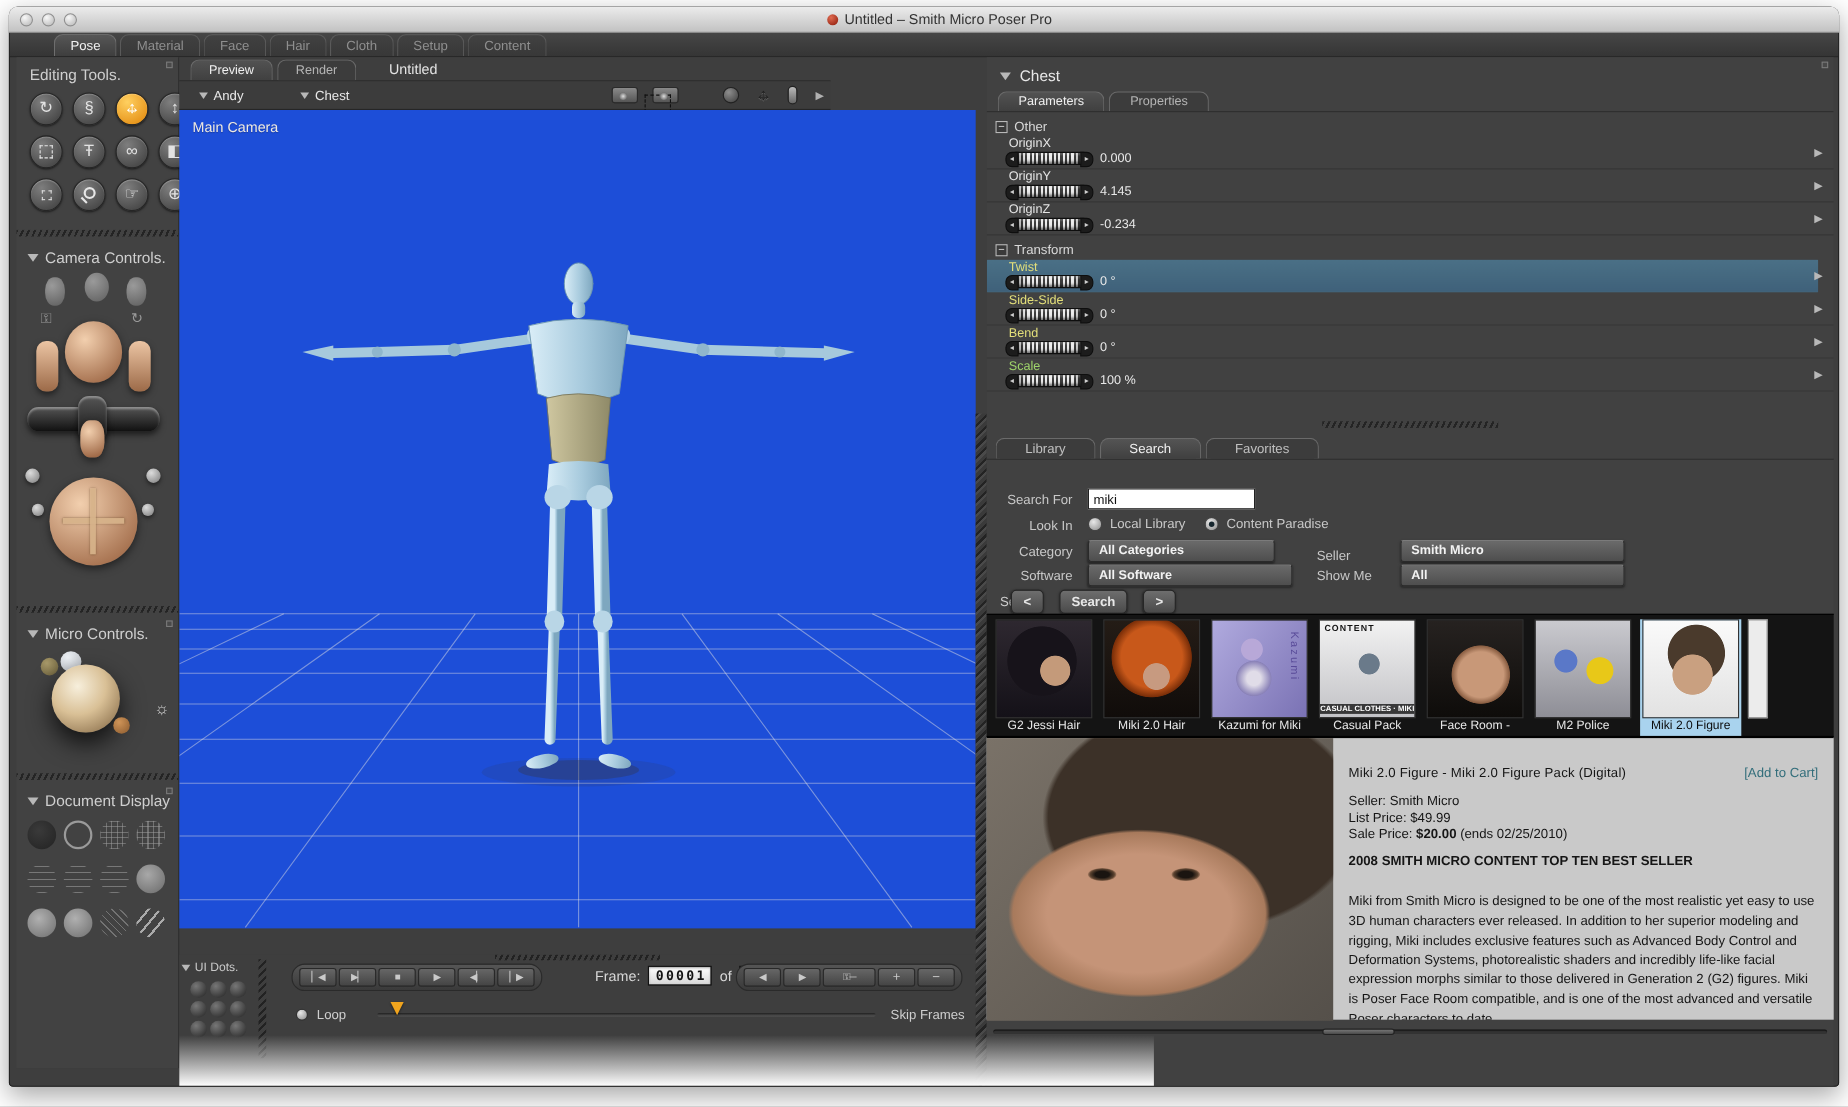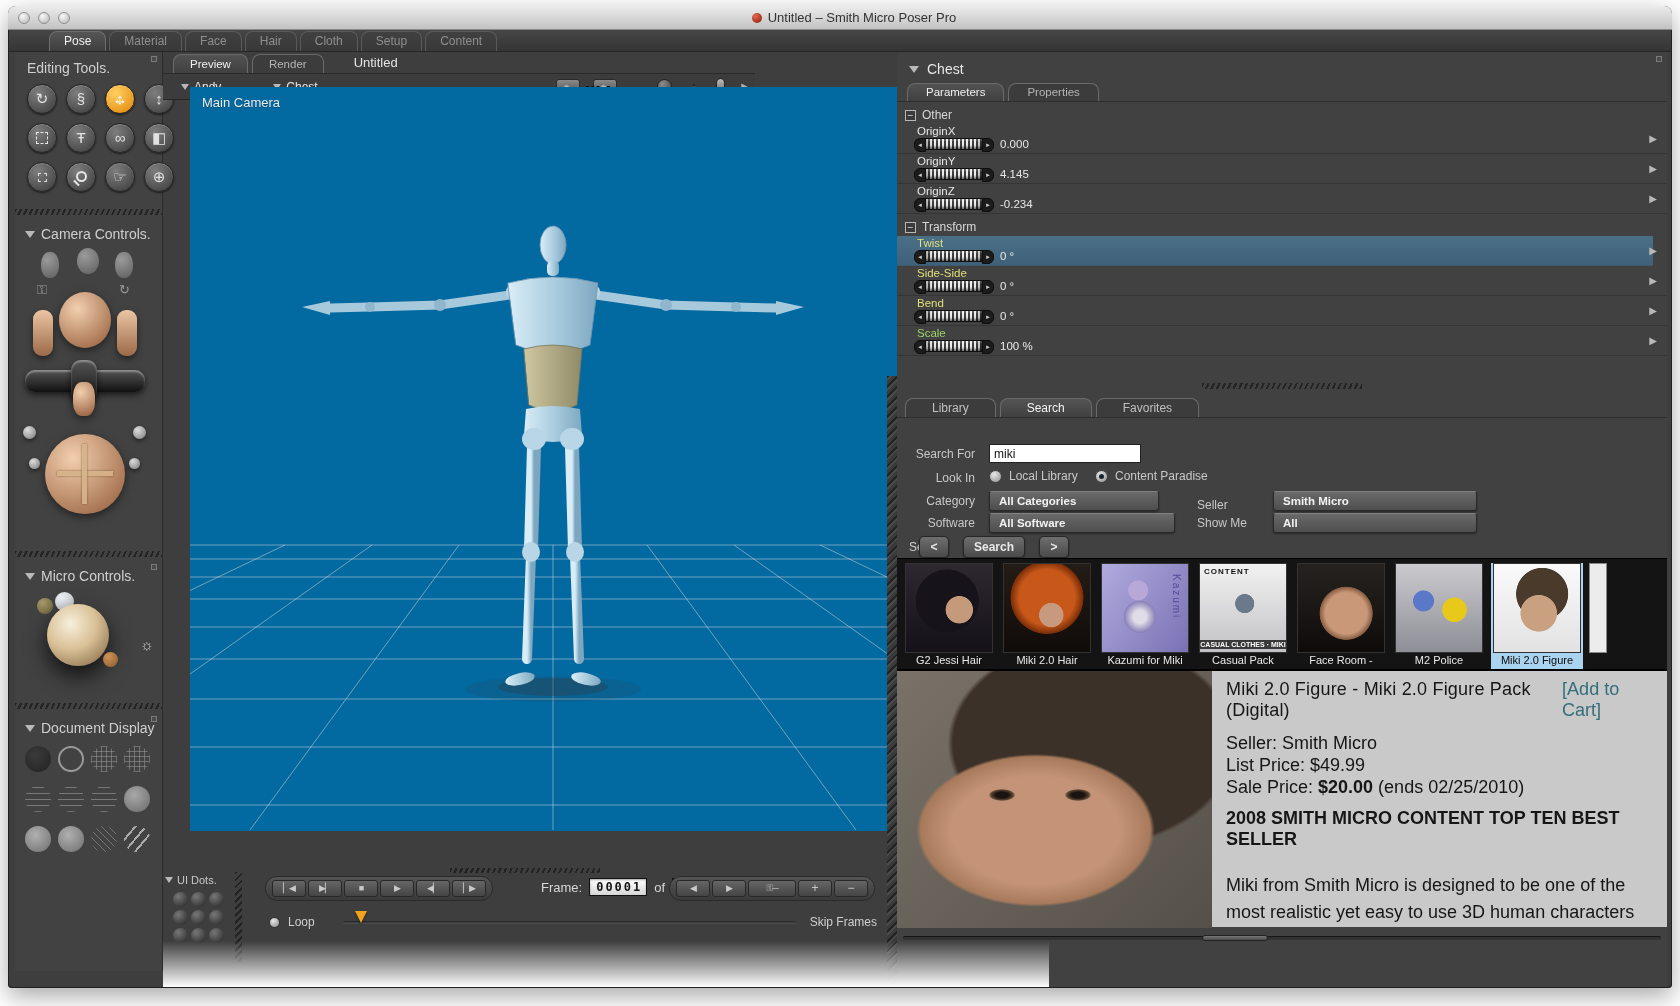--- a/index.html
+++ b/index.html
@@ -90,21 +90,21 @@
   .cam-ic { width:24px; height:15px; border-radius:3px; background:linear-gradient(#8a8a8a,#555); border:1px solid #2a2a2a; position:relative; }
   .cam-ic::after { content:""; position:absolute; left:6px; top:4px; width:7px; height:7px; border-radius:50%; background:radial-gradient(#ddd,#444); }
   .cam-ic.dashed::before { content:""; position:absolute; left:-8px; top:6px; width:22px; height:14px; border:1px dashed #111; }
   .ball-ic { width:15px; height:15px; border-radius:50%; background:radial-gradient(circle at 35% 30%, #8e8e8e, #3c3c3c); border:1px solid #222; }
   .cross-ic { width:18px; height:18px; position:relative; color:#202020; }
   .cross-ic i { position:absolute; inset:0; font-style:normal; text-align:center; line-height:18px; font-size:15px; text-shadow:0 1px 0 rgba(255,255,255,.2); }
   .capsule-ic { width:9px; height:17px; border-radius:5px; background:linear-gradient(#bbb,#666); border:1px solid #222; }
   .vp-more { position:absolute; right:6px; color:#b0b0b0; font-size:10px; }
 
   
-  .viewport { position:absolute; left:0; top:35px; width:724px; height:744px; background:#0369a1; overflow:hidden;margin-left:27px; }
+  .viewport { position:absolute; left:0; top:48px; width:724px; height:744px; background:#1d4ed8; overflow:hidden; }
   .vp-label { position:absolute; left:12px; top:8px; font-size:13px; color:#efeae2; text-shadow:0 1px 1px rgba(0,0,0,.25); z-index:2; }
 
   
   .bottom-panel { position:absolute; left:0; top:816px; width:724px; bottom:0; background:#3e3e3e; }
   .bp-hatch { height:7px; background:repeating-linear-gradient(115deg, rgba(0,0,0,.45) 0 2px, transparent 2px 5px); background-size:150px 5px; background-repeat:no-repeat; background-position:center top; }
   .uidots { position:absolute; left:2px; top:6px; width:66px; }
   .uidots-title { display:flex; align-items:center; gap:4px; color:#c8c8c8; font-size:11px; }
   .uidots-title .tri { border-top-width:6px; border-left-width:4px; border-right-width:4px; }
   .uidots-grid { display:grid; grid-template-columns:repeat(3,15px); gap:3px; margin:6px 0 0 8px; }
   .uidots-grid span { width:15px; height:15px; border-radius:50%; background:radial-gradient(circle at 35% 30%, #777, #333 80%); }
@@ -177,21 +177,21 @@
   .ov-bottom { position:absolute; left:0; right:0; bottom:3px; font-size:7px; font-weight:bold; color:#fff; background:rgba(20,20,20,.8); text-align:center; padding:1px 0; }
   .ov-vert { position:absolute; right:6px; top:10px; font-size:10px; color:#584a98; writing-mode:vertical-rl; letter-spacing:2px; }
   .lcell.partial { width:18px; }
   .lcell.partial .lthumb { width:18px; background:#ececec; border-color:#888; }
 
   .ldetail { display:flex; height:257px; background:#c9c9c9; border-top:1px solid #000; }
   .dimg { width:315px; height:257px; position:relative; flex:none; overflow:hidden;
     background:radial-gradient(ellipse 70% 55% at 44% 62%, #c59478 0 38%, #a87a5c 52%, rgba(0,0,0,0) 54%), radial-gradient(ellipse 85% 75% at 62% 28%, #3c3128 0 52%, rgba(0,0,0,0) 54%), linear-gradient(135deg,#7a7268,#55504a); }
   .dimg::before, .dimg::after { content:""; position:absolute; width:26px; height:12px; border-radius:50%; background:radial-gradient(#1a1410 35%, #5c4330 60%, rgba(0,0,0,0) 75%); top:118px; }
   .dimg::before { left:92px; } .dimg::after { left:168px; }
-  .dtext { flex:1; padding:8px 14px 0 14px; color:#161616; font-size:18px; overflow:hidden; }
+  .dtext { flex:1; padding:8px 14px 0 14px; color:#161616; font-size:12px; overflow:hidden;margin-top:16px; }
   .dtitle-row { display:flex; justify-content:space-between; margin-bottom:12px; }
   .dtitle { letter-spacing:.2px; }
   .dcart { color:var(--add-to-cart-teal,#336e7b); }
   .dline { margin-bottom:1px; }
   .dsale { margin-bottom:10px; }
   .dbanner { font-weight:bold; margin-bottom:22px; }
   .ddesc { line-height:1.48; }
   .lscroll { position:relative; height:14px; margin-top:4px; }
   .lscroll .track { position:absolute; left:6px; right:6px; top:5px; height:4px; background:#333; border-radius:2px; box-shadow:inset 0 1px 1px rgba(0,0,0,.6); }
   .lscroll .handle { position:absolute; left:305px; top:4px; width:66px; height:6px; border-radius:3px; background:linear-gradient(#777,#4a4a4a); border:1px solid #222; }

